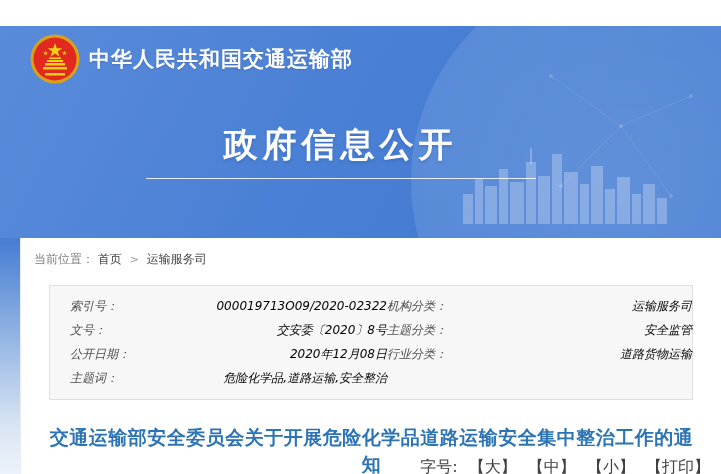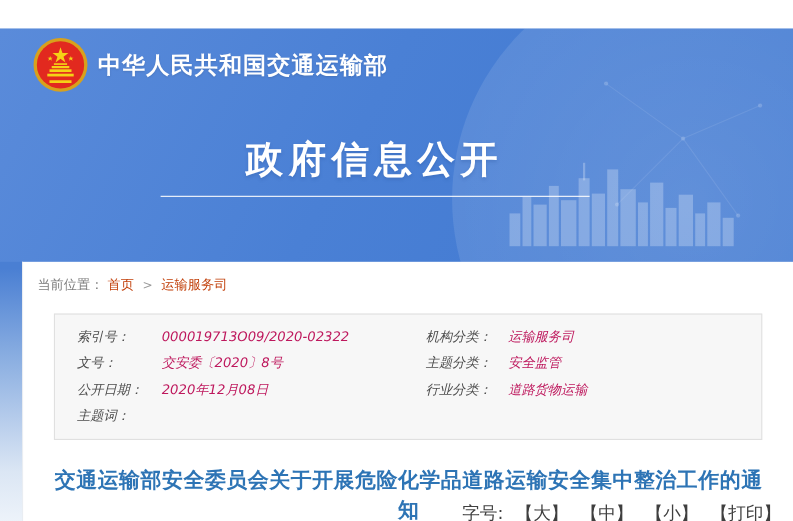--- a/index.html
+++ b/index.html
@@ -38,31 +38,31 @@
     border-top:1px solid rgba(255,255,255,0.85);
   }
   
   .panel {
     position:absolute; top:212px; left:20px; width:701px; height:262px;
     background:#ffffff; border-left:1px solid #e9edf2;
   }
   .breadcrumb {
     padding:13px 0 0 13px; font-size:12px; color:#7d7d7d;
   }
-  .breadcrumb a { color:#c2410c; text-decoration:none; cursor:pointer;text-align:center; }
+  .breadcrumb a { color:#404040; text-decoration:none; cursor:pointer;text-align:center; }
   .crumb-sep { margin:0 4px; color:#9a9a9a; font-size:11px; }
   .meta-box {
     margin:17px 29px 0 28px;
     background:#f7f7f7; border:1px solid #e0e0e0;
     display:grid; grid-template-columns:77px 240px 75px auto;
     padding:13px 0 13px 20px; row-gap:9px;
     font-size:12px; line-height:15px;font-style:italic;
   }
   .meta-label { color:#4d4d4d; }
-  .meta-value { color:#be185d; }
+  .meta-value { color:#000000;text-align:right; }
   .article-title {
     margin:24px auto 0 auto; max-width:648px; text-align:center;
     color:#2d74b5; font-size:19px; font-weight:bold; line-height:27px;
     letter-spacing:0.5px;
   }
   .font-controls {
     position:absolute; right:11px; top:215px; font-size:16px; color:#3f3f3f;
     white-space:nowrap;
   }
   .font-controls span { cursor:pointer; }
@@ -157,20 +157,21 @@
       <span class="meta-value">交安委〔2020〕8号</span>
       <span class="meta-label">主题分类：</span>
       <span class="meta-value">安全监管</span>
 
       <span class="meta-label">公开日期：</span>
       <span class="meta-value">2020年12月08日</span>
       <span class="meta-label">行业分类：</span>
       <span class="meta-value">道路货物运输</span>
 
       <span class="meta-label">主题词：</span>
+      <span class="meta-value">危险化学品,道路运输,安全整治</span>
       <span></span>
         <span></span>
     </div>
 
     <div class="article-title">交通运输部安全委员会关于开展危险化学品道路运输安全集中整治工作的通知</div>
   </div>
 
   <div class="font-controls" style="top:auto; bottom:22px;">
     <span>字号:</span>
     <span class="fc-gap">【大】</span>

